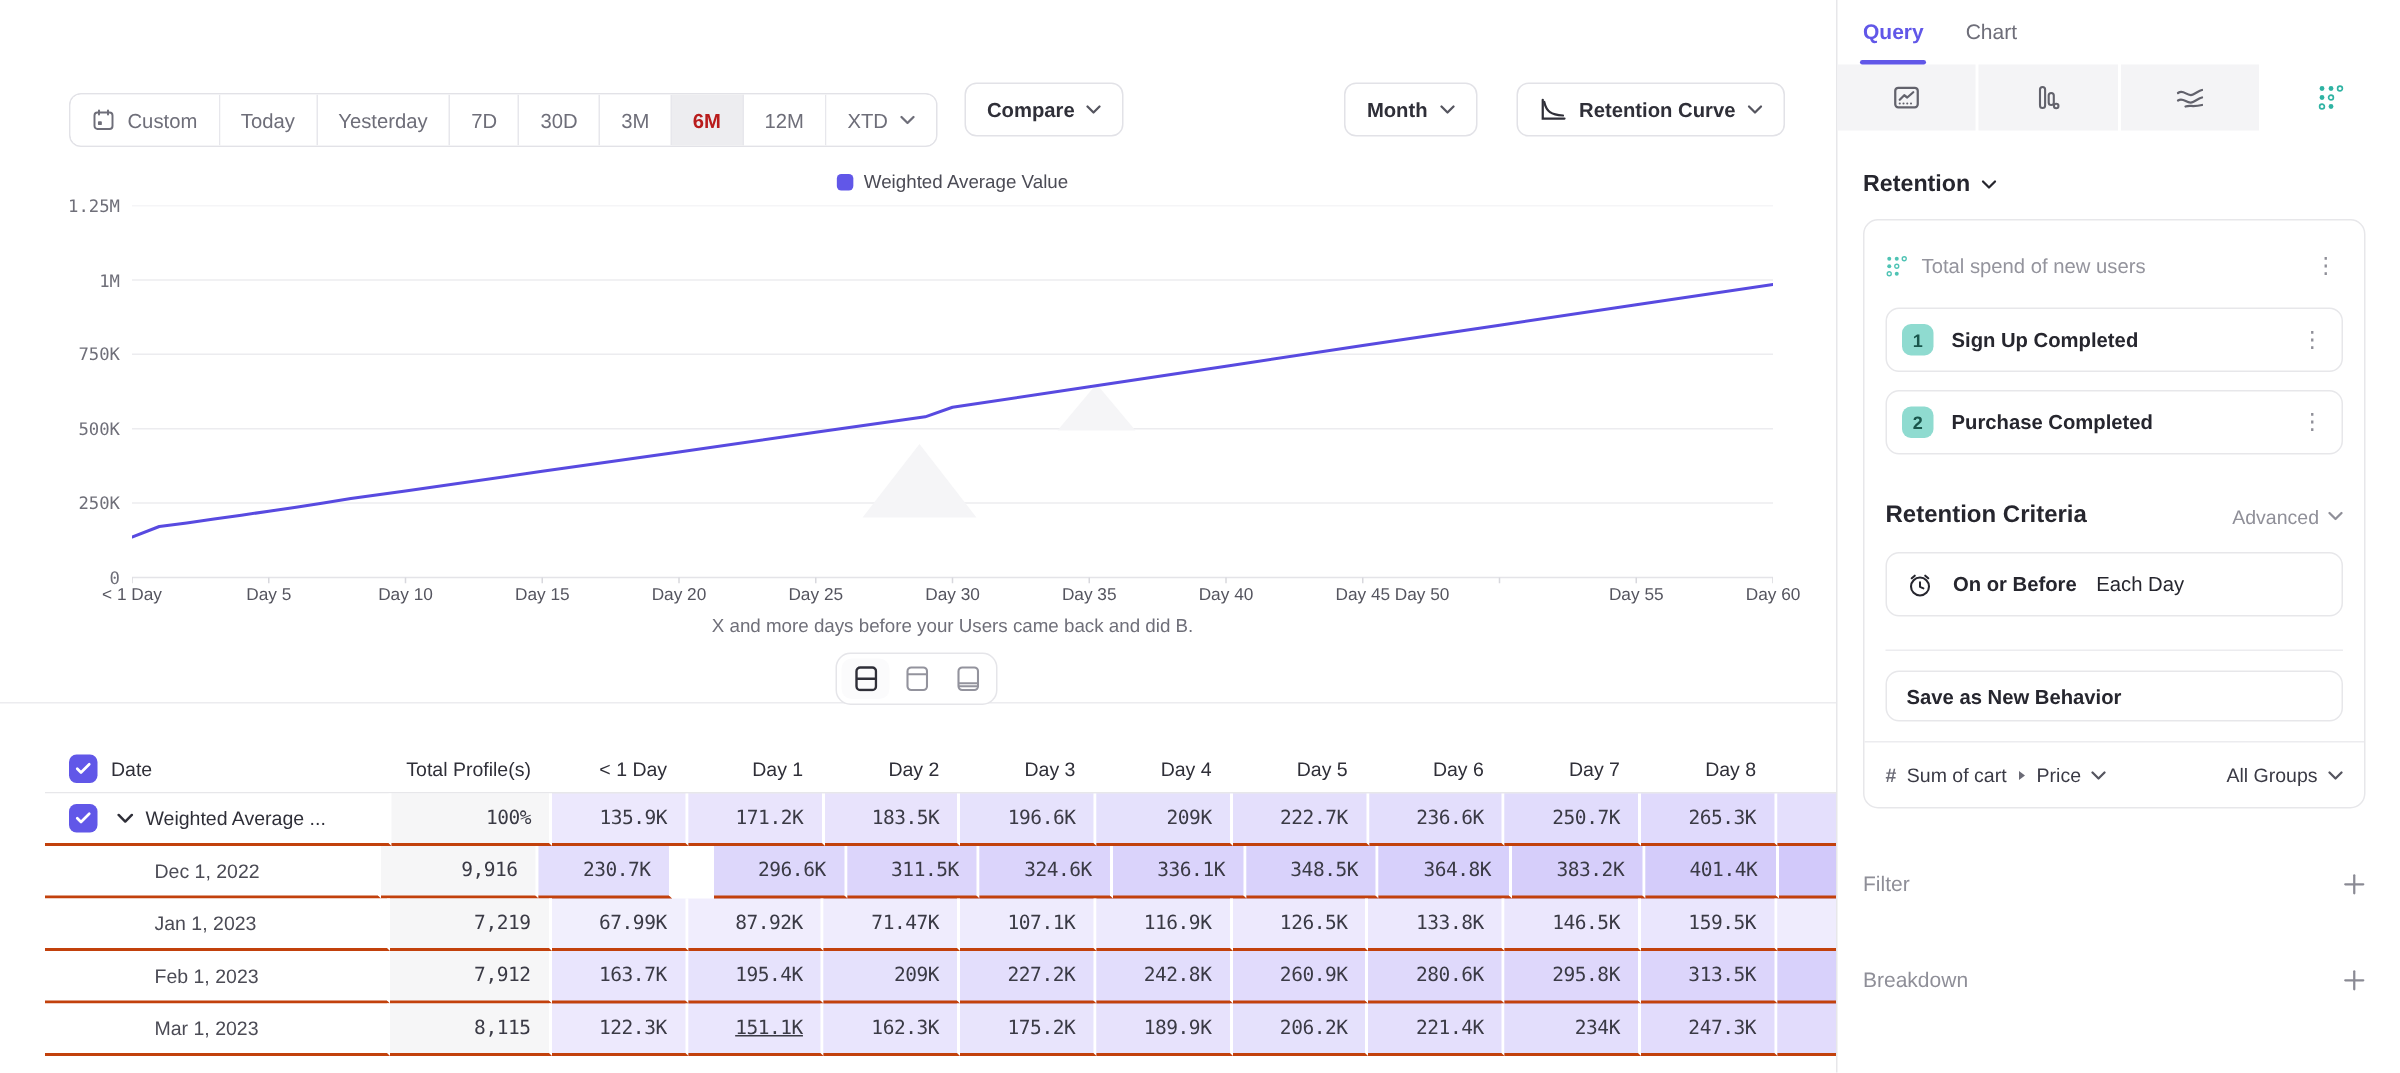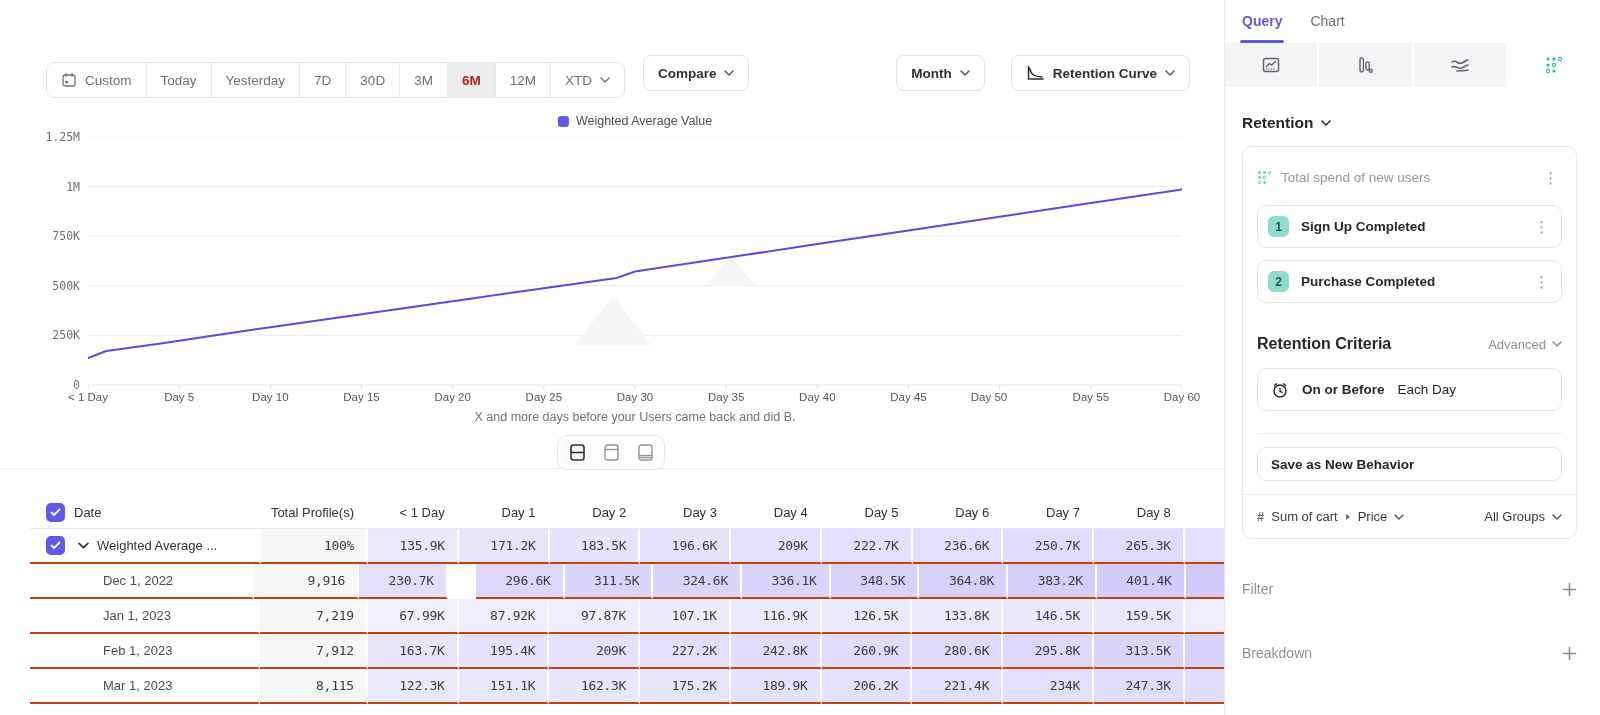--- a/index.html
+++ b/index.html
@@ -209,21 +209,21 @@
       <div class="xlab" style="left: 88px;">&lt; 1 Day</div>
       <div class="xlab" style="left: 179.167px;">Day 5</div>
       <div class="xlab" style="left: 270.333px;">Day 10</div>
       <div class="xlab" style="left: 361.5px;">Day 15</div>
       <div class="xlab" style="left: 452.667px;">Day 20</div>
       <div class="xlab" style="left: 543.833px;">Day 25</div>
       <div class="xlab" style="left: 635px;">Day 30</div>
       <div class="xlab" style="left: 726.167px;">Day 35</div>
       <div class="xlab" style="left: 817.333px;">Day 40</div>
       <div class="xlab" style="left: 908.5px;">Day 45</div>
-      <div class="xlab" style="left: 989px;">Day 50</div>
+      <div class="xlab" style="left: 948px;">Day 50</div>
       <div class="xlab" style="left: 1090.83px;">Day 55</div>
       <div class="xlab" style="left: 1182px;">Day 60</div>
     </div>
   <div class="caption">X and more days before your Users came back and did B.</div>
 
   <div class="split-divider"></div>
   <div class="view-toggle">
     <div class="vt-btn active">
       <svg width="15" height="17" viewBox="0 0 15 17">
         <rect x="1" y="1" width="13" height="15" rx="2.5" fill="none" stroke="#2f2f38" stroke-width="1.6"></rect>
@@ -309,21 +309,21 @@
         <div class="cell num" style="width: 93px; background: rgba(122, 97, 240, 0.32);">401.4K</div>
         <div class="cell" style="width: 40px; border-right: none; background: rgba(122, 97, 240, 0.34);"></div>
       </div>
       <div class="trow drow">
         <div class="cell datecell" style="width: 237px;">
           <span class="subdate">Jan 1, 2023</span>
         </div>
         <div class="cell num" style="width: 110px; background: rgb(246, 246, 247);">7,219</div>
         <div class="cell num" style="width: 93px; background: rgba(122, 97, 240, 0.1);">67.99K</div>
         <div class="cell num" style="width: 93px; background: rgba(122, 97, 240, 0.114);">87.92K</div>
-        <div class="cell num" style="width: 93px; background: rgba(122, 97, 240, 0.12);">97.87K</div>
+        <div class="cell num" style="width: 93px; background: rgba(122, 97, 240, 0.12);">71.47K</div>
         <div class="cell num" style="width: 93px; background: rgba(122, 97, 240, 0.125);">107.1K</div>
         <div class="cell num" style="width: 93px; background: rgba(122, 97, 240, 0.133);">116.9K</div>
         <div class="cell num" style="width: 93px; background: rgba(122, 97, 240, 0.137);">126.5K</div>
         <div class="cell num" style="width: 93px; background: rgba(122, 97, 240, 0.145);">133.8K</div>
         <div class="cell num" style="width: 93px; background: rgba(122, 97, 240, 0.153);">146.5K</div>
         <div class="cell num" style="width: 93px; background: rgba(122, 97, 240, 0.16);">159.5K</div>
         <div class="cell" style="width: 40px; border-right: none; background: rgba(122, 97, 240, 0.12);"></div>
       </div>
       <div class="trow drow">
         <div class="cell datecell" style="width: 237px;">
@@ -340,21 +340,21 @@
         <div class="cell num" style="width: 93px; background: rgba(122, 97, 240, 0.25);">295.8K</div>
         <div class="cell num" style="width: 93px; background: rgba(122, 97, 240, 0.263);">313.5K</div>
         <div class="cell" style="width: 40px; border-right: none; background: rgba(122, 97, 240, 0.29);"></div>
       </div>
       <div class="trow drow">
         <div class="cell datecell" style="width: 237px;">
           <span class="subdate">Mar 1, 2023</span>
         </div>
         <div class="cell num" style="width: 110px; background: rgb(246, 246, 247);">8,115</div>
         <div class="cell num" style="width: 93px; background: rgba(122, 97, 240, 0.137);">122.3K</div>
-        <div class="cell num" style="width: 93px; background: rgba(122, 97, 240, 0.157);">151.1K</div>
+        <div class="cell num" style="width: 93px; background: rgba(122, 97, 240, 0.157); text-decoration: underline;">151.1K</div>
         <div class="cell num" style="width: 93px; background: rgba(122, 97, 240, 0.165);">162.3K</div>
         <div class="cell num" style="width: 93px; background: rgba(122, 97, 240, 0.173);">175.2K</div>
         <div class="cell num" style="width: 93px; background: rgba(122, 97, 240, 0.18);">189.9K</div>
         <div class="cell num" style="width: 93px; background: rgba(122, 97, 240, 0.192);">206.2K</div>
         <div class="cell num" style="width: 93px; background: rgba(122, 97, 240, 0.204);">221.4K</div>
         <div class="cell num" style="width: 93px; background: rgba(122, 97, 240, 0.21);">234K</div>
         <div class="cell num" style="width: 93px; background: rgba(122, 97, 240, 0.22);">247.3K</div>
         <div class="cell" style="width: 40px; border-right: none; background: rgba(122, 97, 240, 0.22);"></div>
       </div>
     </div>

